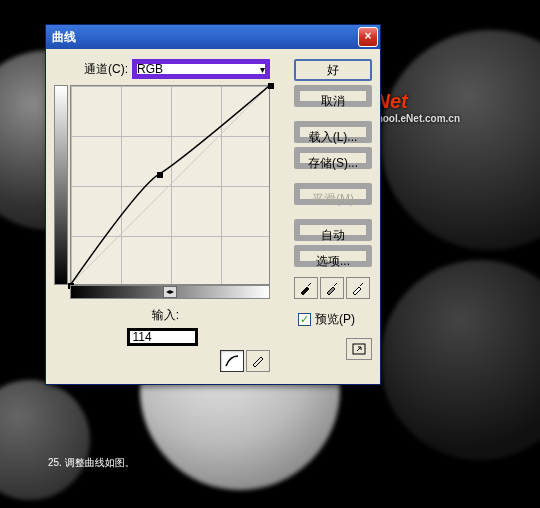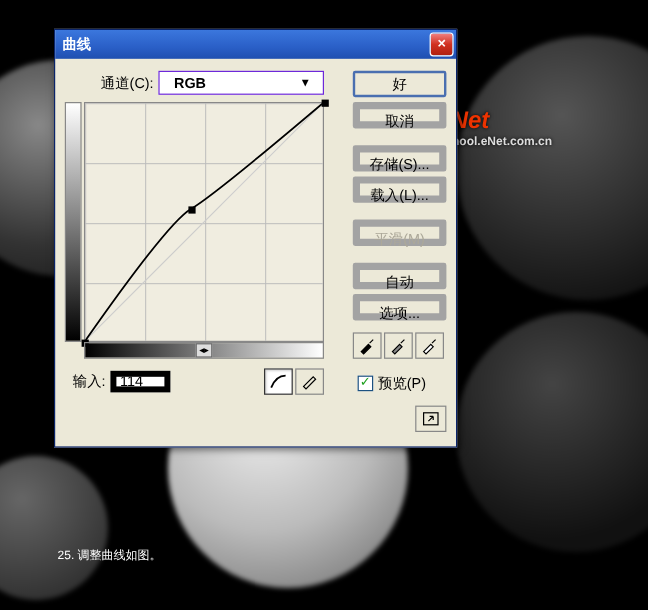--- a/index.html
+++ b/index.html
@@ -24,39 +24,39 @@
   .titlebar { height: 24px; background: linear-gradient(#3b77dd, #2a5fc7 60%, #1f4fb0); display: flex; align-items: center; padding: 0 2px 0 6px; }
   .titlebar-text { color: #fff; font-weight: bold; flex: 1; }
   .close-btn { width: 20px; height: 20px; background: linear-gradient(#f08080, #d13020 50%, #b02010); border: 1px solid #fff; border-radius: 3px; color: #fff; text-align: center; line-height: 16px; font-weight: bold; cursor: pointer; }
   
   .dialog-body { padding: 10px 8px 12px 8px; display: flex; gap: 24px; }
   .left-col { flex: 1; }
   .right-col { width: 82px; display: flex; flex-direction: column; gap: 4px; }
   
   .channel-row { display: flex; align-items: center; gap: 4px; margin-bottom: 6px; padding-left: 30px; }
   .channel-row label { }
-  .channel-select { flex: 1; height: 20px; border: 1px solid #6d28d9; background: #fff; padding: 0 12px; display: flex; align-items: center; justify-content: space-between; cursor: pointer; font-weight: bold; }
+  .channel-select { flex: 1; height: 20px; border: 5px solid #6d28d9; background: #fff; padding: 0 0; display: flex; align-items: center; justify-content: space-between; cursor: pointer; }
   .channel-select .arrow { font-size: 10px; color: #000; }
   
   .curve-area { display: flex; gap: 2px; }
   .v-gradient { width: 14px; height: 200px; background: linear-gradient(#fff, #000); border: 1px solid #888; }
   .curve-box { width: 200px; }
   .curve-grid { width: 200px; height: 200px; background: #f0ede0; border: 1px solid #888; position: relative; }
   .curve-grid::before { content: ""; position: absolute; inset: 0; background:
     linear-gradient(to right, #bbb 1px, transparent 1px) 0 0/50px 50px,
     linear-gradient(to bottom, #bbb 1px, transparent 1px) 0 0/50px 50px; }
   .curve-line { position: absolute; inset: 0; }
   .curve-point { position: absolute; width: 6px; height: 6px; background: #000; transform: translate(-3px, -3px); }
   .h-gradient-row { display: flex; align-items: center; }
   .h-gradient { width: 200px; height: 14px; background: linear-gradient(to right, #000, #fff); border: 1px solid #888; position: relative; }
   .h-handle { position: absolute; top: 0; left: 50%; width: 14px; height: 12px; background: #ddd; border: 1px solid #666; transform: translateX(-50%); font-size: 8px; text-align: center; line-height: 10px; }
   
-  .io-row { display: flex; align-items: center; gap: 4px; margin-top: 8px; }
+  .io-row { display: flex; align-items: center; gap: 4px; margin-top: 8px; flex-direction: column; }
   .io-label { width: 34px; text-align: right; }
-  .io-input { width: 50px; height: 18px; border: 5px solid #000000; background: #fff; padding: 0 3px; }
+  .io-input { width: 71px; height: 18px; border: 3px solid #000000; background: #fff; padding: 0 3px; }
   .tool-group { display: flex; gap: 2px; margin-left: auto; }
   .tool-btn { width: 24px; height: 22px; border: 1px solid #888; background: #ece9d8; display: flex; align-items: center; justify-content: center; cursor: pointer; }
   .tool-btn.active { border: 1px solid #333; background: #fff; box-shadow: inset 1px 1px 2px rgba(0,0,0,.2); }
   
   .btn { height: 22px; border: 6px solid #a3a3a3; background: #ece9d8; cursor: pointer; text-align: center; line-height: 20px; border-radius: 2px; }
   .btn.default { border: 2px solid #4a6fb0; line-height: 18px; }
   .btn.disabled { color: #aca899; cursor: default; }
   
   .eyedropper-row { display: flex; gap: 2px; margin-top: 6px; justify-content: flex-start; }
   .eyedrop { width: 24px; height: 22px; border: 1px solid #888; background: #ece9d8; display: flex; align-items: center; justify-content: center; cursor: pointer; }
@@ -134,22 +134,22 @@
               </svg>
           </div>
         </div>
       </div>
     </div>
 
     <div class="right-col">
       <div class="btn default">好</div>
       <div class="btn">取消</div>
       <div style="height:6px"></div>
+      <div class="btn">载入(L)...</div>
       <div class="btn">存储(S)...</div>
-      <div class="btn">载入(L)...</div>
       <div style="height:6px"></div>
       <div class="btn disabled">平滑(M)</div>
       <div style="height:6px"></div>
       <div class="btn">自动</div>
       <div class="btn">选项...</div>
 
       <div class="eyedropper-row">
         <div class="eyedrop">
           <svg width="16" height="16">
               <path d="M3 13 L9 7 L11 9 L5 15 Z M10 6 L13 3" stroke="#000" fill="#000" stroke-width="1"></path>

